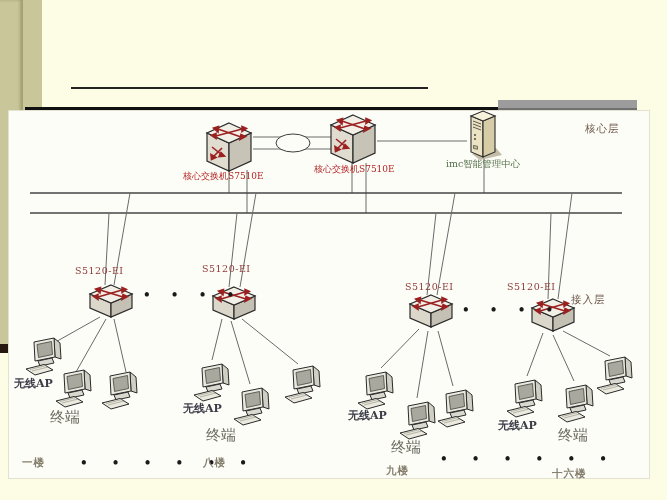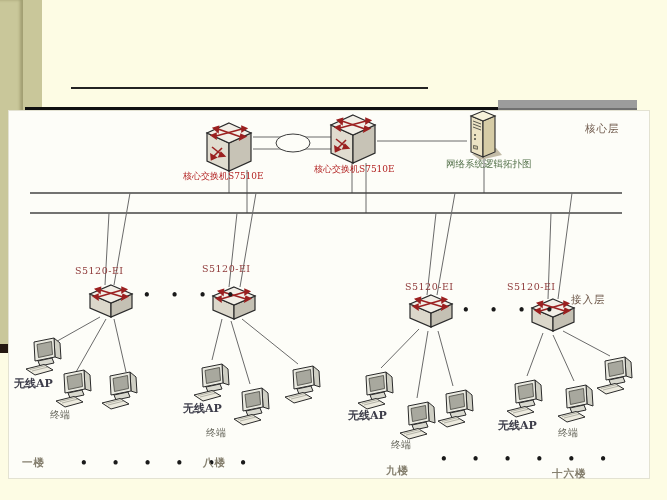--- a/index.html
+++ b/index.html
@@ -25,21 +25,21 @@
   
   .canvas{position:absolute;left:8px;top:110px;width:640px;height:367px;background:#fdfdf8;border:1px solid #e3e2d2;}
   svg.netlines{position:absolute;left:0;top:0;width:667px;height:500px;z-index:1;}
   .icon{position:absolute;z-index:2;}
   .label{position:absolute;z-index:3;white-space:nowrap;font-family:"DejaVu Serif","Liberation Serif",serif;text-align:center;}
   .lbl-red{color:#b32424;font-size:9px;}
   .lbl-model{color:#8f3a3a;font-size:9.5px;letter-spacing:.5px;}
   .lbl-green{color:#54714a;font-size:9.5px;}
   .lbl-layer{color:#6e584a;font-size:10.5px;letter-spacing:1px;}
   .lbl-ap{color:#3d3d4a;font-size:11px;font-weight:bold;}
-  .lbl-term{color:#6b6b60;font-size:10px;}
+  .lbl-term{color:#6b6b60;font-size:15px;}
   .lbl-floor{color:#857f6e;font-size:10.5px;letter-spacing:1px;font-weight:bold;}
   .dots-mid{color:#1a1a1a;font-size:12px;font-weight:bold;letter-spacing:8px;}
   .dots-row{color:#1a1a1a;font-size:12px;font-weight:bold;letter-spacing:10px;}
 </style>
 </head>
 <body>
 
 <div id="slide">
 
   <div class="accent-top"></div>
@@ -164,21 +164,21 @@
       </svg></div>
   <div class="icon" style="left:328px;top:112px;width:50px;height:54px"><svg width="50" height="54">
         <use href="#sym-core-switch"></use>
       </svg></div>
   <div class="icon" style="left:462px;top:108px;width:42px;height:54px"><svg width="42" height="54">
         <use href="#sym-server"></use>
       </svg></div>
 
   <div class="label lbl-red" style="left:183px;top:170px">核心交换机S7510E</div>
   <div class="label lbl-red" style="left:314px;top:163px">核心交换机S7510E</div>
-  <div class="label lbl-green" style="left:446px;top:158px">网络系统逻辑拓扑图</div>
+  <div class="label lbl-green" style="left:446px;top:158px">imc智能管理中心</div>
   <div class="label lbl-layer" style="left:585px;top:122px">核心层</div>
 
   <div class="icon" style="left:88px;top:282px;width:46px;height:38px"><svg width="46" height="38">
         <use href="#sym-access-switch"></use>
       </svg></div>
   <div class="icon" style="left:211px;top:284px;width:46px;height:38px"><svg width="46" height="38">
         <use href="#sym-access-switch"></use>
       </svg></div>
   <div class="icon" style="left:408px;top:292px;width:46px;height:38px"><svg width="46" height="38">
         <use href="#sym-access-switch"></use>

